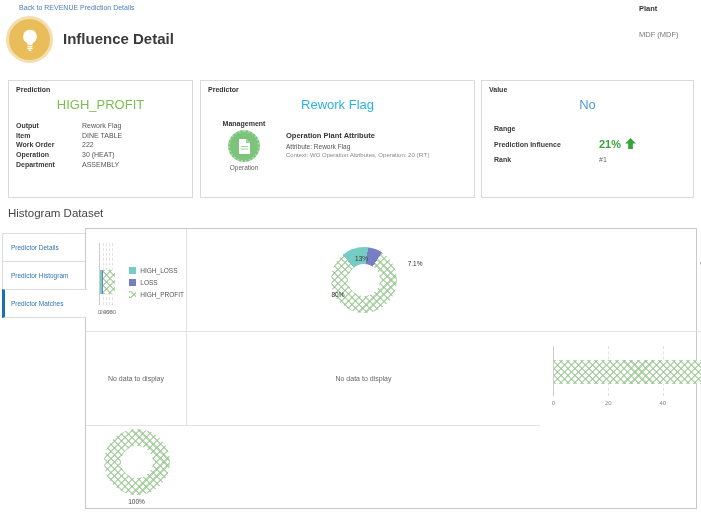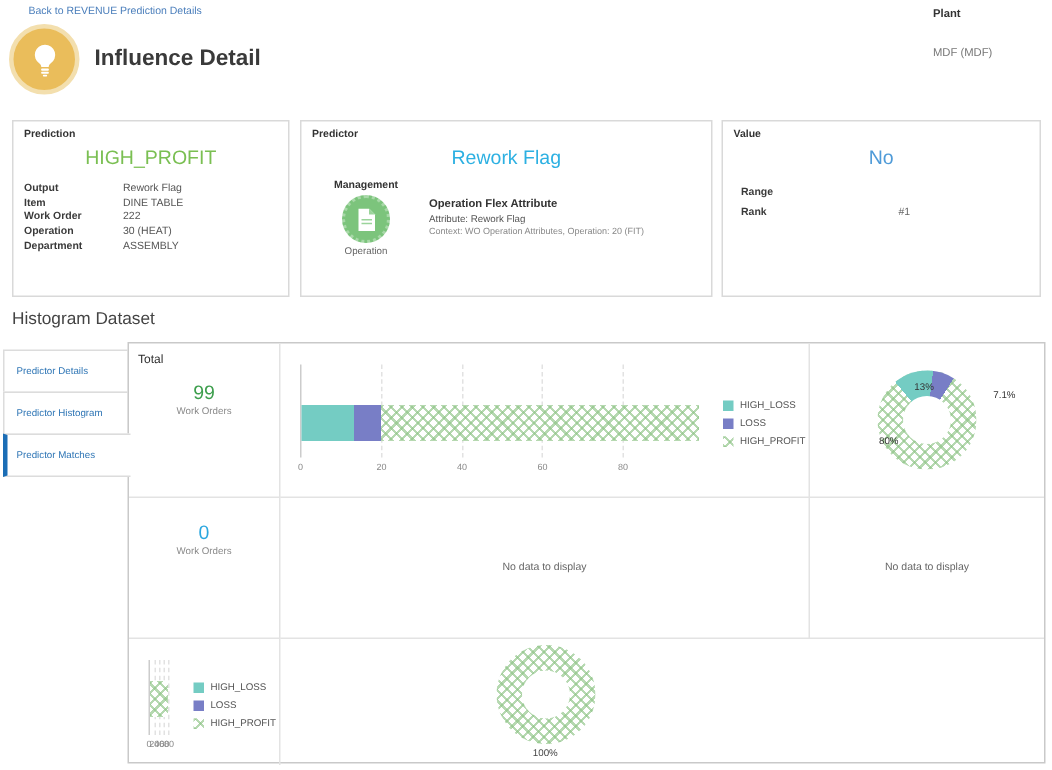--- a/index.html
+++ b/index.html
@@ -6,21 +6,21 @@
   html,body { width:701px; height:513px; background:#fff; overflow:hidden;
     font-family:"Liberation Sans", sans-serif; color:#333; position:relative; }
 
   .back-link { position:absolute; left:19px; top:4px; font-size:7px; color:#4a7ebb; cursor:pointer; }
 
   .bulb-badge { position:absolute; left:6px; top:16px; width:47px; height:47px; border-radius:50%;
     background:#eabd5b; border:3px solid #f3dfae; display:flex; align-items:center; justify-content:center; }
 
   .page-title { position:absolute; left:63px; top:30px; font-size:15px; font-weight:bold; color:#3a3a3a; }
 
-  .plant-block { position:absolute; right:24px; top:4px; width:55px; }
+  .plant-block { position:absolute; right:7px; top:4px; width:55px; }
   .plant-label { font-size:7.5px; font-weight:bold; color:#333; }
   .plant-value { font-size:7.5px; color:#777; margin-top:17px; }
 
   .card { position:absolute; top:80px; height:118px; background:#fff; border:1px solid #d9d9d9; padding:5px 7px; }
   .card-title { font-size:7px; font-weight:bold; color:#333; }
   .card-big { text-align:center; font-size:13px; margin-top:4px; }
 
   #card-prediction { left:8px;  width:185px; }
   #card-predictor  { left:200px; width:275px; }
   #card-value      { left:481px; width:213px; }
@@ -167,57 +167,61 @@
         <svg width="13" height="15" viewBox="0 0 13 15">
           <path fill="#fff" d="M1 0h7l4 4v11H1z"></path>
           <path fill="#9ad49a" d="M8 0l4 4H8z"></path>
           <rect x="3" y="7" width="7" height="1" fill="#9ad49a"></rect>
           <rect x="3" y="9.5" width="7" height="1" fill="#9ad49a"></rect>
         </svg>
       </div>
       <div class="opl">Operation</div>
     </div>
     <div class="attr-col">
-      <div class="attr-title">Operation Flex Attribute</div>
+      <div class="attr-title">Operation Plant Attribute</div>
       <div class="attr-line">Attribute: Rework Flag</div>
       <div class="ctx-line">Context: WO Operation Attributes, Operation: 20 (FIT)</div>
     </div>
   </div>
 </div>
 
 <div class="card" id="card-value">
   <div class="card-title">Value</div>
   <div class="card-big big-blue">No</div>
   <div class="vrows">
     <div class="vrow">
       <span class="vl">Range</span>
       <span class="rank-val"></span>
     </div>
     <div class="vrow">
+      <span class="vl">Prediction Influence</span>
+      <span class="influence-val">21%</span>
+      <span>
+        <svg width="11" height="11" viewBox="0 0 12 12">
+            <path fill="#3ba33b" d="M6 0l6 6H8.6v6H3.4V6H0z"></path>
+          </svg>
+      </span>
+    </div>
+    <div class="vrow">
       <span class="vl">Rank</span>
       <span class="rank-val">#1</span>
     </div>
   </div>
 </div>
 
 <div class="hd-title">Histogram Dataset</div>
 
 <div class="tabs">
   <div class="tab">Predictor Details</div>
   <div class="tab">Predictor Histogram</div>
   <div class="tab active">Predictor Matches</div>
 </div>
 
 <div class="panel">
 
-  <div class="cell rh">
-    <div class="rh-title">Total</div>
-    <div class="rh-count cnt-green">99</div>
-    <div class="rh-unit">Work Orders</div>
-  </div>
   <div class="cell bar-cell row-a">
     <div class="plot">
       <div class="grid">
         <div class="gl g1"></div>
           <div class="gl g2"></div>
           <div class="gl g3"></div>
           <div class="gl g4"></div>
         <div class="bar-track bar-chart">
           <div class="seg seg-teal" style="width: 13%;"></div>
           <div class="seg seg-indigo" style="width: 7%;"></div>

